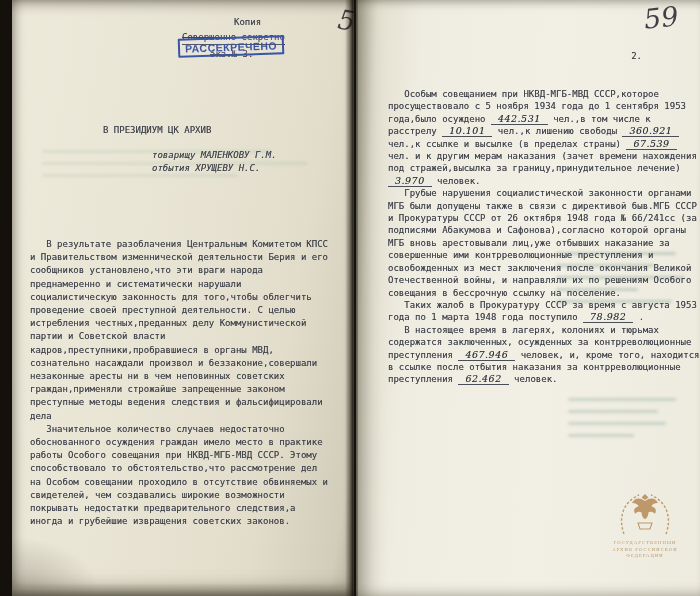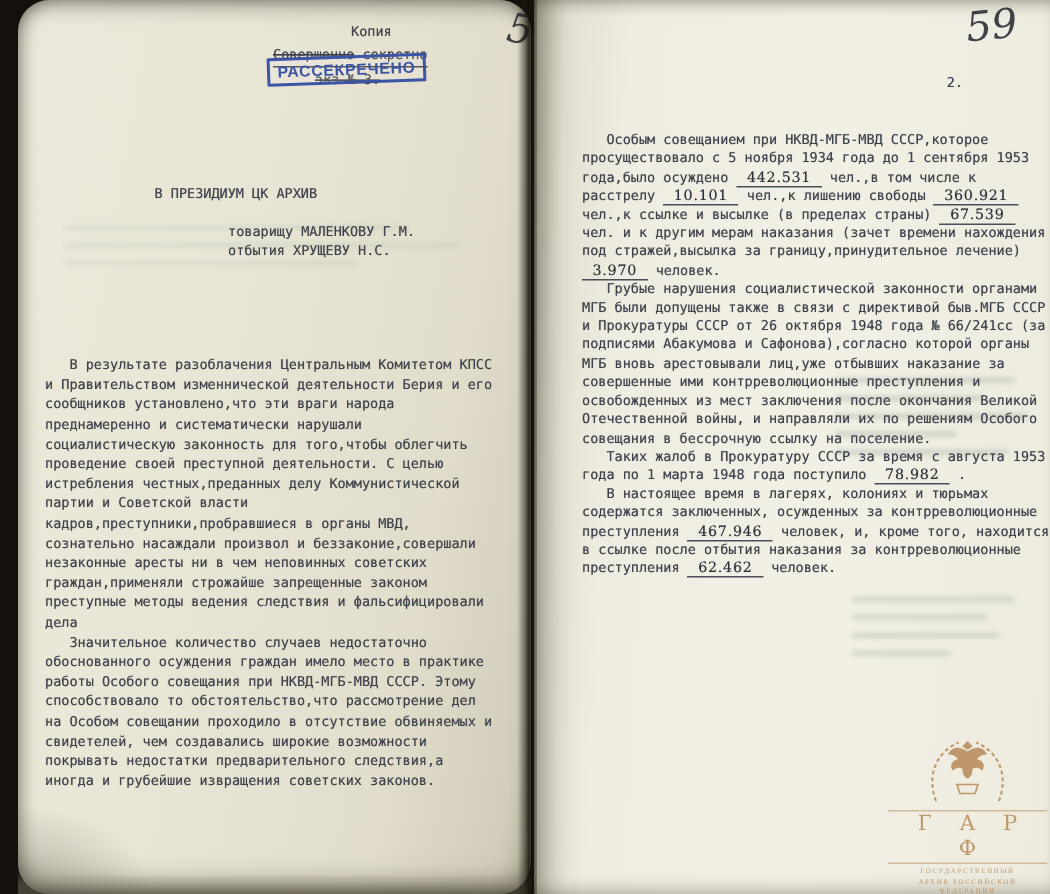--- a/index.html
+++ b/index.html
@@ -7,21 +7,20 @@
   .photo{position:relative;width:700px;height:596px;background:#14110c;overflow:hidden;}
 
   .page{position:absolute;top:0;height:596px;}
   .page-left{
     left:12px;width:342px;
     background:linear-gradient(100deg,#eeeadb 0%,#e9e5d5 40%,#e2ddcb 75%,#d2cdba 94%,#b7b29e 100%);
     box-shadow:inset 0 10px 14px -8px rgba(25,22,12,.5),
                inset 10px 0 12px -8px rgba(25,22,12,.38),
                inset -7px 0 10px -6px rgba(60,55,38,.5),
                inset 0 -18px 16px -10px rgba(95,90,70,.55);
-    border-radius:21px;
   }
   .page-left::after{
     content:"";position:absolute;left:0;right:0;bottom:0;height:13px;
     background:linear-gradient(180deg,rgba(120,115,98,0) 0%,rgba(130,125,108,.35) 45%,rgba(86,82,68,.65) 100%);
   }
   .page-left::before{
     content:"";position:absolute;left:0;bottom:0;width:90px;height:60px;
     background:radial-gradient(ellipse at 0% 100%,rgba(70,66,52,.35),rgba(70,66,52,0) 70%);
   }
   .page-right{
@@ -33,42 +32,42 @@
   }
   .seam{position:absolute;left:345px;top:0;width:13px;height:596px;z-index:3;
     background:linear-gradient(90deg,rgba(30,27,16,0) 0%,rgba(30,27,16,.45) 38%,rgba(18,16,9,.8) 58%,rgba(30,27,16,.3) 100%);}
 
   .tw{font-family:"DejaVu Sans Mono",monospace;font-size:9px;line-height:12.4px;color:#3e414b;
       text-shadow:0 0 .5px rgba(62,65,75,.55);}
   .para{margin:0;text-indent:3ch;}
   .left-text{position:absolute;left:18px;top:238px;width:300px;line-height:13.2px;}
   .right-text{position:absolute;left:32px;top:88px;width:312px;}
 
-  .hand{font-family:"DejaVu Serif",serif;font-size:9.5px;letter-spacing:.5px;
+  .hand{font-family:"DejaVu Serif",serif;font-style:italic;font-size:9.5px;letter-spacing:.5px;
         color:#2c3038;border-bottom:1px solid #4a4e59;padding:0 7px;white-space:nowrap;}
 
   .copy-label{position:absolute;left:222px;top:16px;}
   .secrecy{position:absolute;left:170px;top:31px;border-bottom:1px solid #3e414b;padding-bottom:1px;}
   .struck{text-decoration:line-through;}
   .copy-no{position:absolute;left:198px;top:48px;text-decoration:line-through;text-align:center;}
   .stamp{position:absolute;left:166px;top:37px;z-index:4;transform:rotate(-2deg);
     border:2px solid #3a54a6;color:#3a54a6;background:rgba(240,242,250,.12);
     font-family:"Liberation Sans",sans-serif;font-weight:bold;font-size:10.5px;
     letter-spacing:.5px;padding:2px 5px 1px 5px;border-radius:1px;}
 
   .corner-num{position:absolute;font-family:"DejaVu Serif",serif;font-style:italic;
     font-size:27px;color:#23232c;opacity:.85;}
   .num-58{left:326px;top:6px;transform:rotate(9deg);}
   .num-59{left:288px;top:2px;transform:rotate(-6deg);}
   .page-num{position:absolute;right:58px;top:50px;}
 
   .address{position:absolute;left:91px;top:124px;}
   .address .line{white-space:nowrap;}
   .address .l1{margin-bottom:13px;}
-  .address .l2,.address .l3{margin-left:49px;line-height:13px;}
+  .address .l2,.address .l3{margin-left:49px;line-height:13px;font-style:italic;}
 
   .bleed{position:absolute;filter:blur(1.6px);pointer-events:none;}
   .bleed-bar{height:3px;border-radius:2px;background:#7ba18d;margin-bottom:9px;}
   .bleed-right{left:200px;top:252px;width:136px;opacity:.38;}
   .bleed-right2{left:212px;top:398px;width:120px;opacity:.33;}
   .bleed-left{left:30px;top:150px;width:280px;opacity:.16;}
 
   .watermark{position:absolute;left:236px;top:490px;width:106px;text-align:center;
     color:#b9905f;opacity:.9;}
   .watermark .crest{display:block;margin:0 auto 2px auto;}
@@ -146,21 +145,20 @@
       <svg class="crest" width="62" height="48" viewBox="0 0 62 48" fill="none">
         <path d="M10,44 C4,28 9,12 25,5" stroke="#b9905f" stroke-width="1.4" stroke-dasharray="2.5 2"></path>
         <path d="M52,44 C58,28 53,12 37,5" stroke="#b9905f" stroke-width="1.4" stroke-dasharray="2.5 2"></path>
         <path d="M31,4 l3.5,3.5 -3.5,2.5 -3.5,-2.5 z" fill="#b9905f"></path>
         <path d="M31,11 c6,-4.5 11,-2.5 13,2 c-3.2,0 -5.5,1.2 -6.6,3.2 c4.4,1.1 5.6,4.4 3.4,7.6
                  c-2.2,-2.2 -4.4,-2.4 -6.4,-1.2 c0,3.2 -1.1,5.4 -3.4,6.6 c-2.3,-1.2 -3.4,-3.4 -3.4,-6.6
                  c-2,-1.2 -4.2,-1 -6.4,1.2 c-2.2,-3.2 -1,-6.5 3.4,-7.6 c-1.1,-2 -3.4,-3.2 -6.6,-3.2
                  c2,-4.5 7,-6.5 13,-2 z" fill="#b9905f"></path>
         <path d="M24,33 h14 l-2,6 h-10 z" fill="none" stroke="#b9905f" stroke-width="1.1"></path>
       </svg>
-      <span class="wm-acronym">Г А Р Ф</span>
       <div class="wm-name">
         <div>ГОСУДАРСТВЕННЫЙ</div>
         <div>АРХИВ РОССИЙСКОЙ</div>
         <div>ФЕДЕРАЦИИ</div>
       </div>
     </div>
   </div>
 
   <div class="seam"></div>
 </div>

